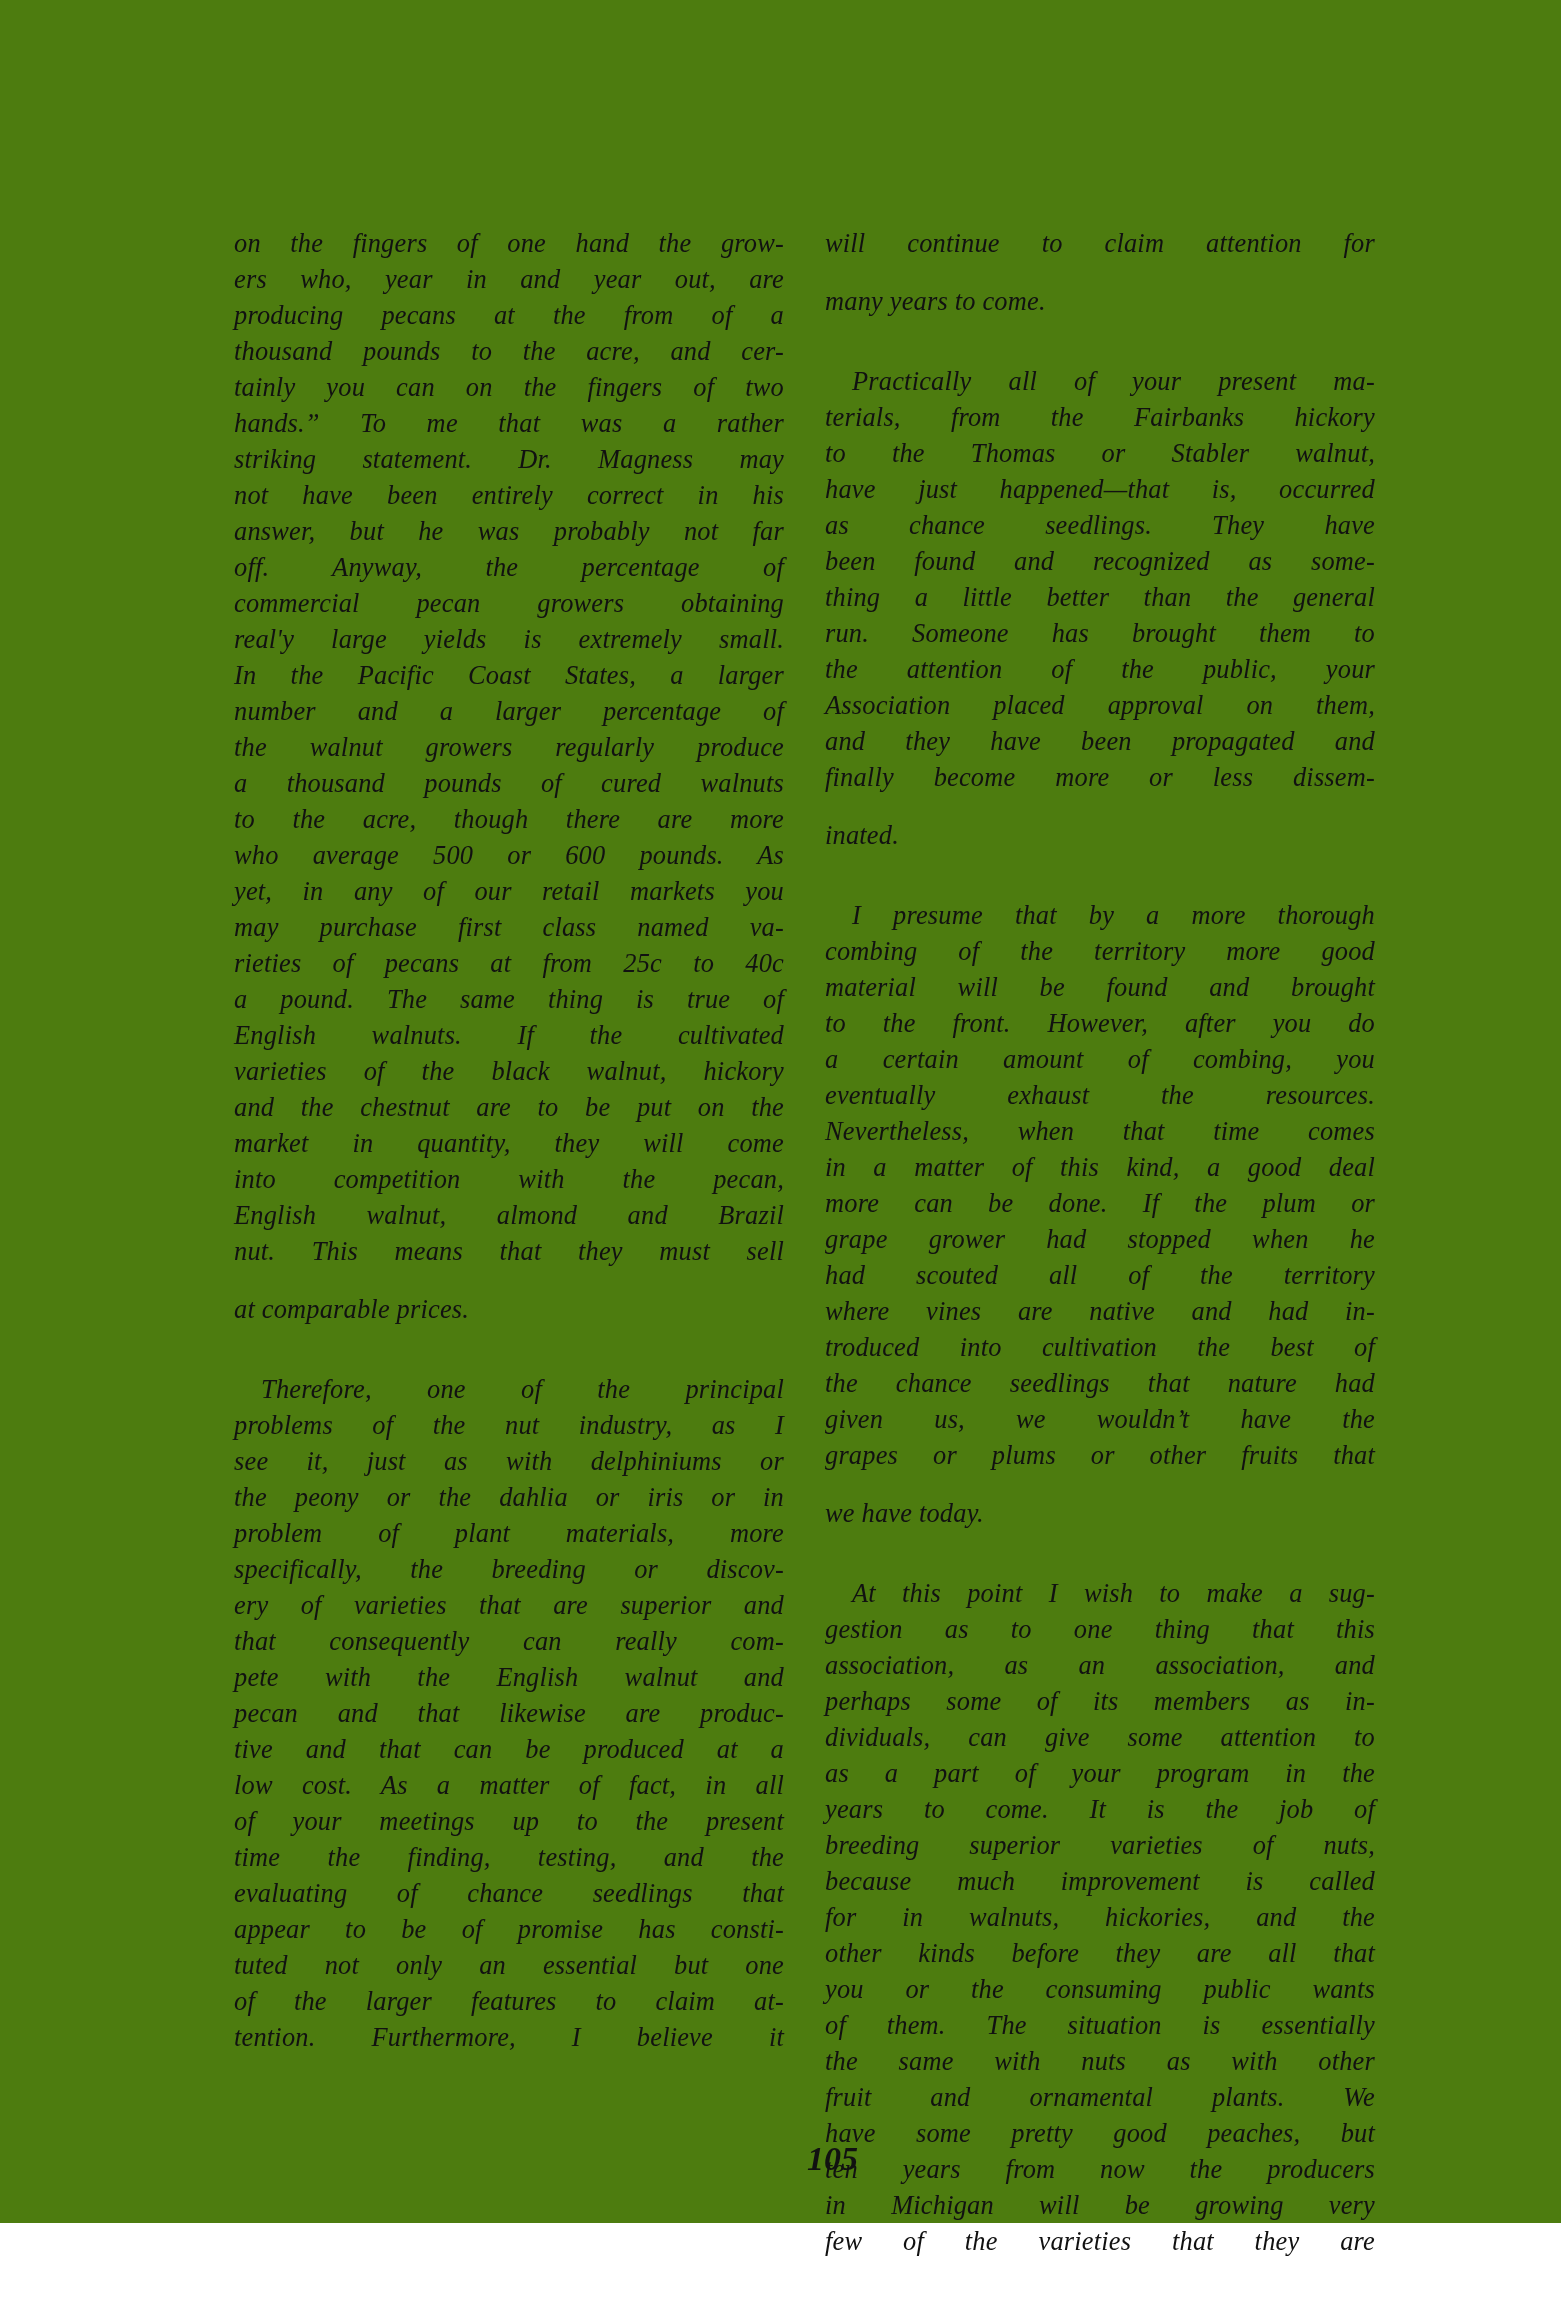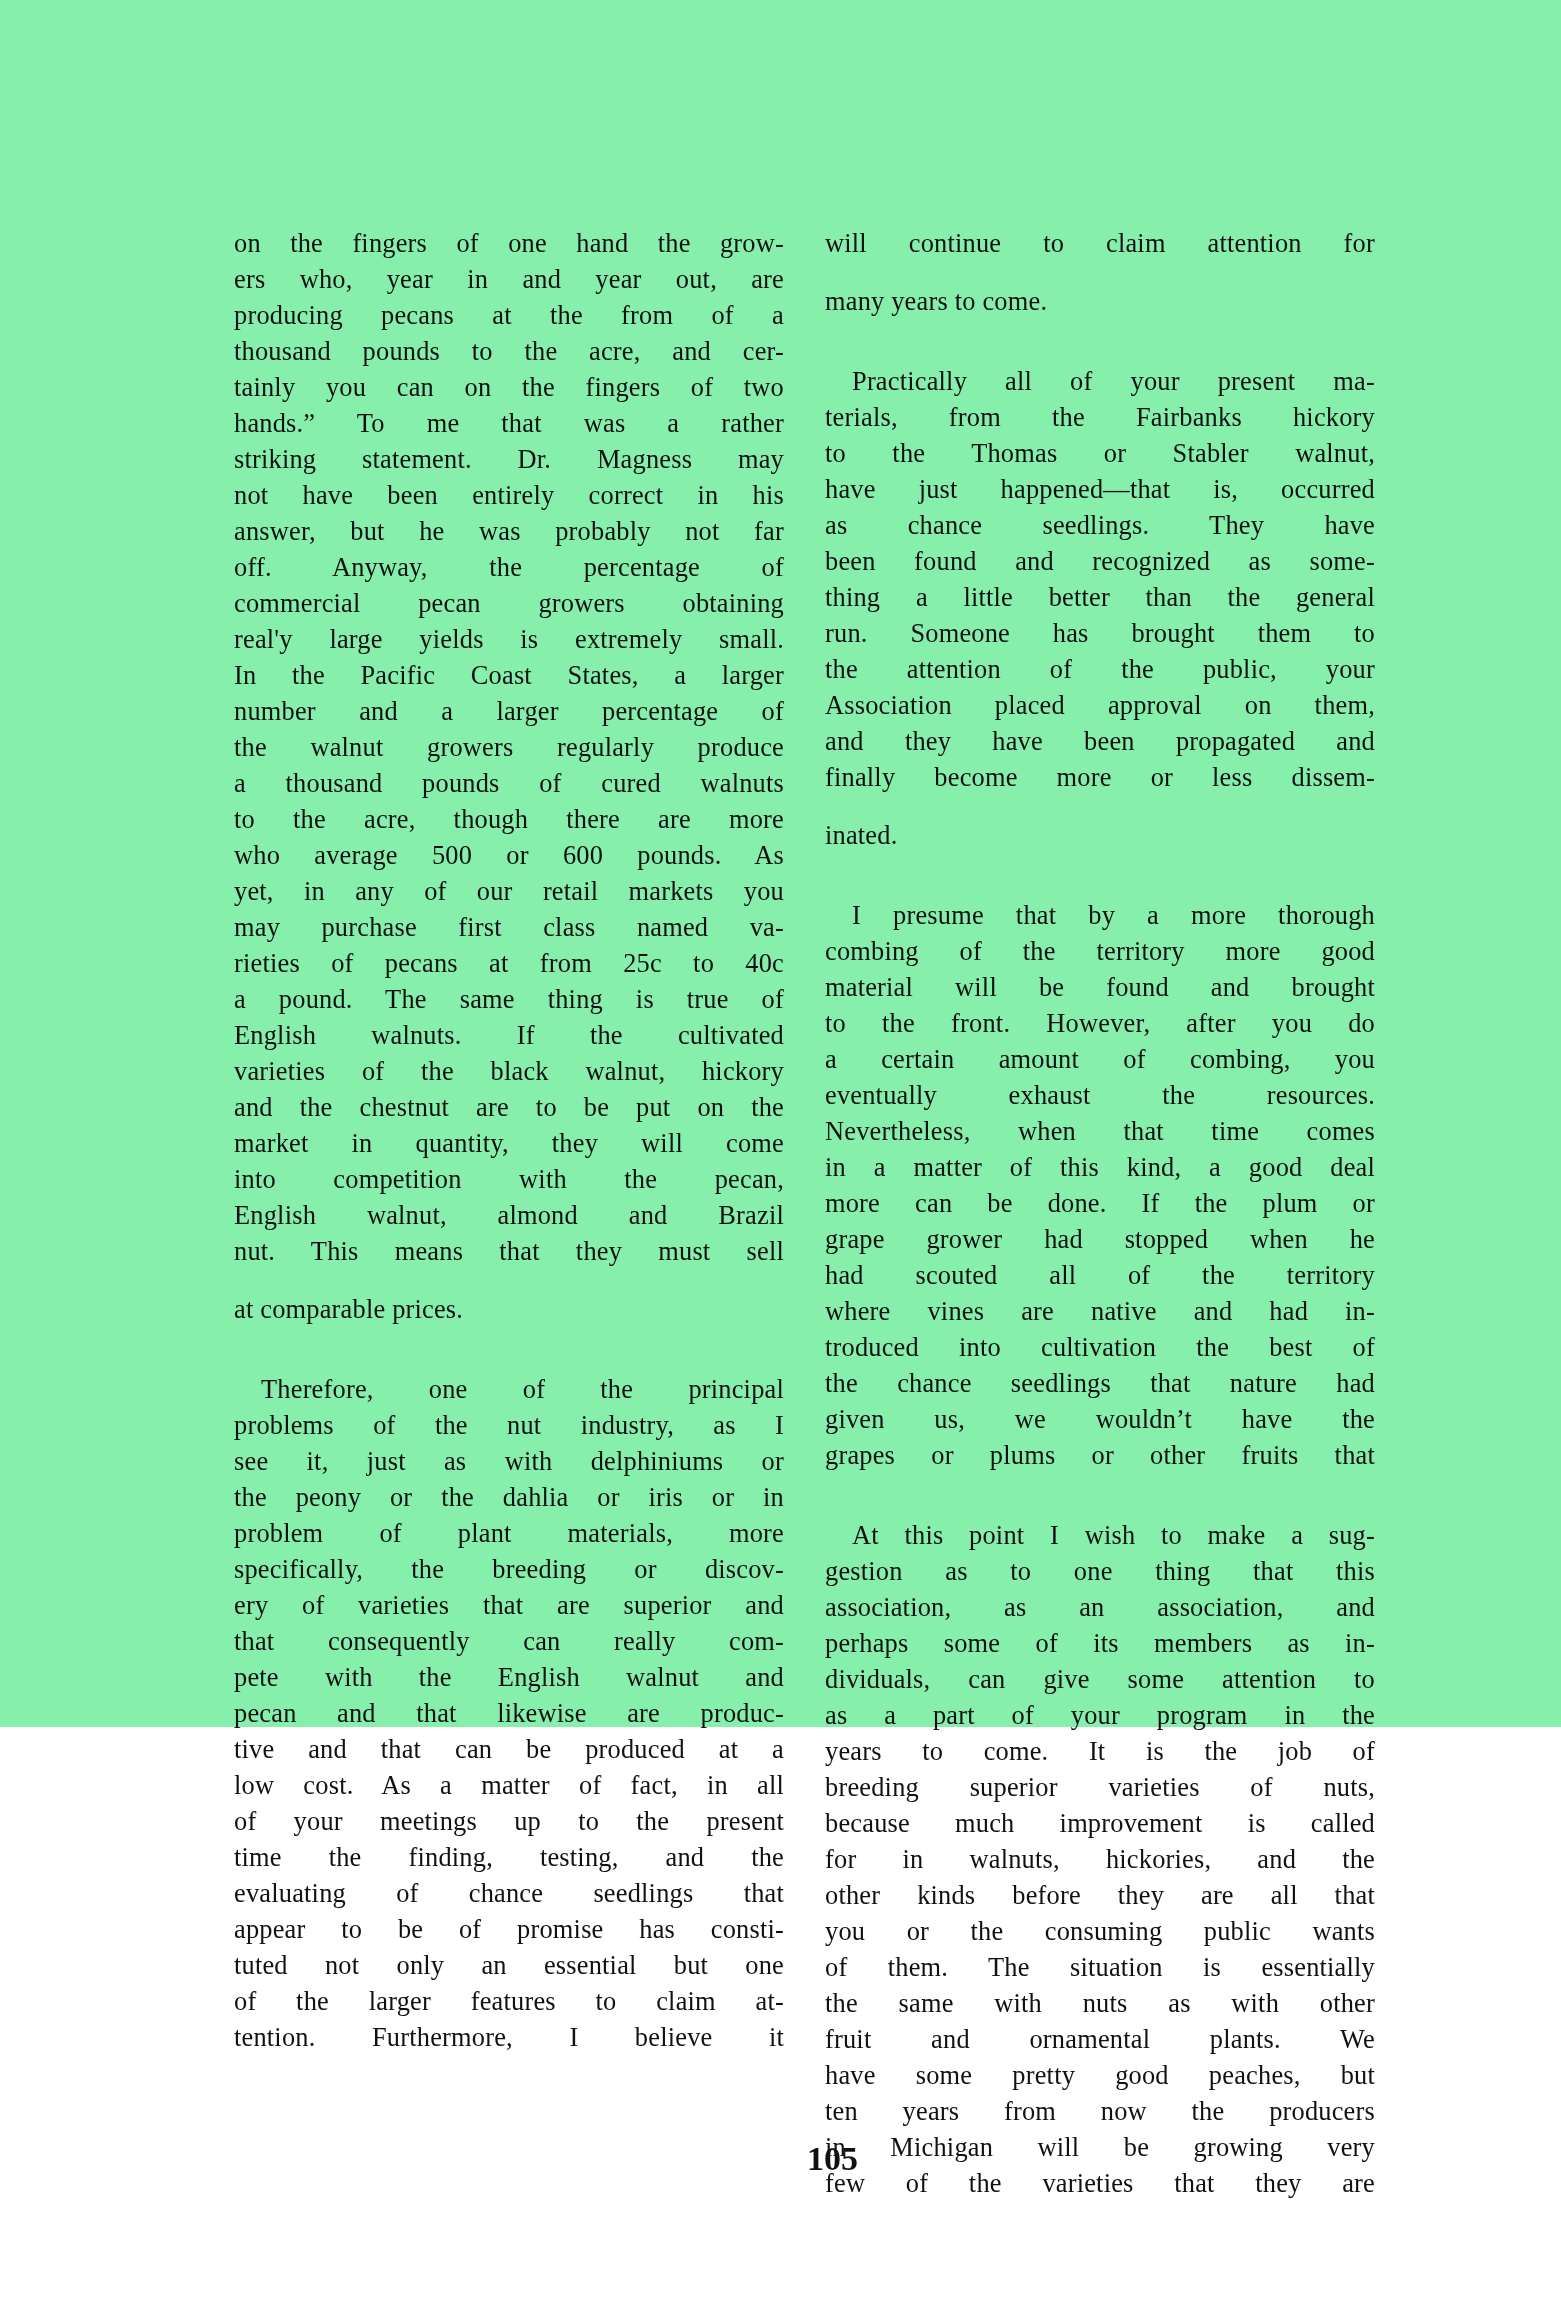--- a/index.html
+++ b/index.html
@@ -11,22 +11,23 @@
     width: 1561px;
     height: 2319px;
     position: relative;
     overflow: hidden;
     color: #111111;
     font-family: "Liberation Serif", "DejaVu Serif", serif;
   }
   .page {
     position: absolute;
     left: 0; top: 0;
-    width: 1561px; height: 1727px;
-    background: #86efac;
+    width: 1561px; height: 2223px;
+    background: #4d7c0f;
+    font-style: italic;
   }
   .column {
     position: absolute;
     top: 225px;
     font-size: 26.4px;
     line-height: 36px;
     letter-spacing: 0.2px;
   }
   .col-left  { left: 234px; width: 550px; }
   .col-right { left: 825px; width: 550px; line-height: 36px; }
@@ -149,20 +150,21 @@
         <span class="line">Nevertheless, when that time comes</span>
         <span class="line">in a matter of this kind, a good deal</span>
         <span class="line">more can be done.  If the plum or</span>
         <span class="line">grape grower had stopped when he</span>
         <span class="line">had scouted all of the territory</span>
         <span class="line">where vines are native and had in-</span>
         <span class="line">troduced into cultivation the best of</span>
         <span class="line">the chance seedlings that nature had</span>
         <span class="line">given us, we wouldn’t have the</span>
         <span class="line">grapes or plums or other fruits that</span>
+        <span class="line last">we have today.</span>
       </div>
       <div class="para">
         <span class="line indent">At this point I wish to make a sug-</span>
         <span class="line">gestion as to one thing that this</span>
         <span class="line">association, as an association, and</span>
         <span class="line">perhaps some of its members as in-</span>
         <span class="line">dividuals, can give some attention to</span>
         <span class="line">as a part of your program in the</span>
         <span class="line">years to come.  It is the job of</span>
         <span class="line">breeding superior varieties of nuts,</span>

